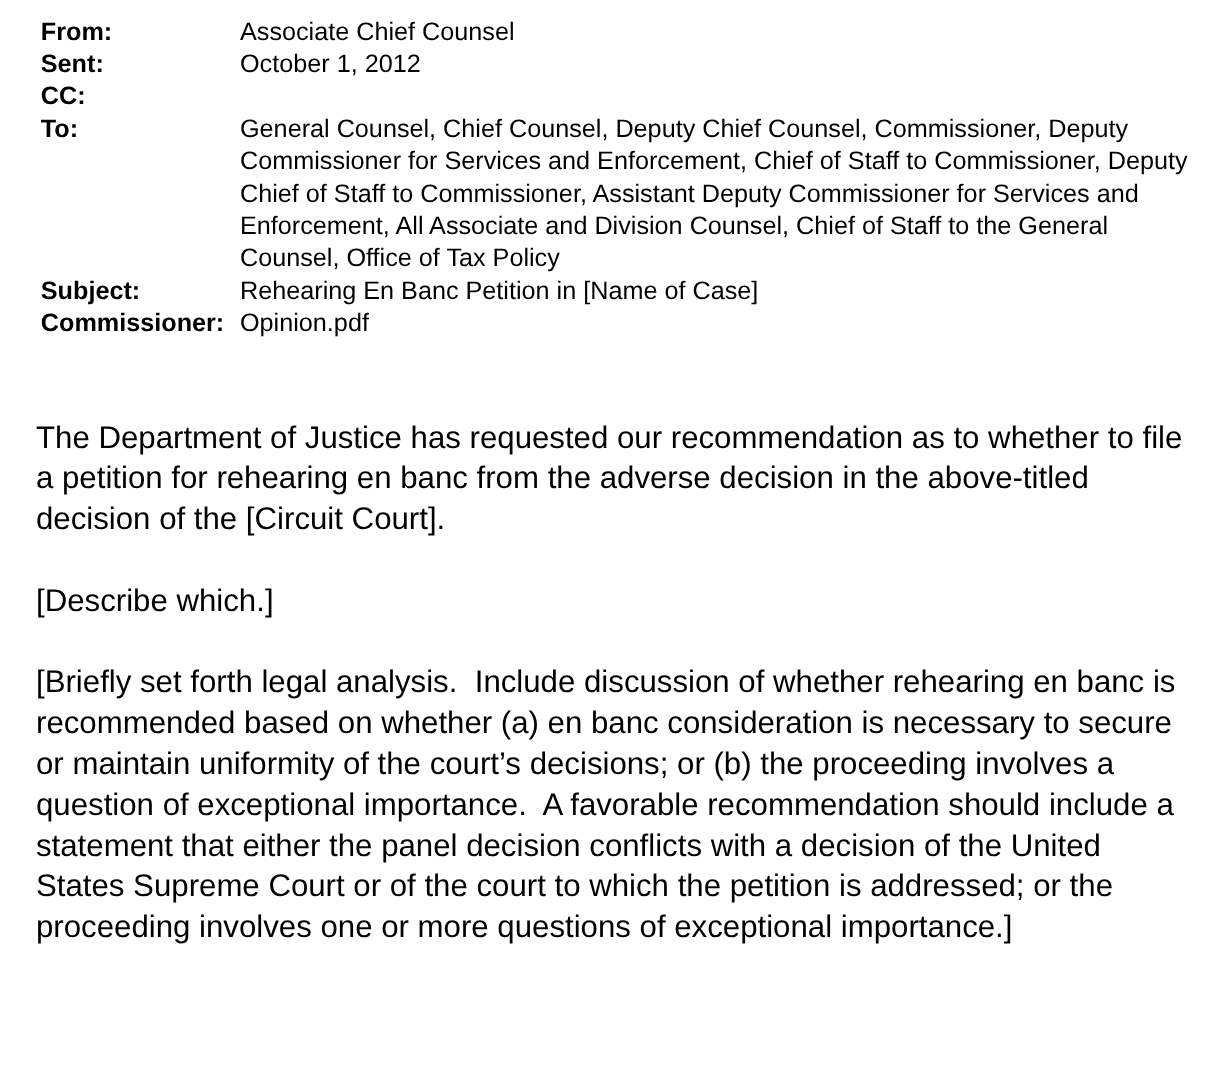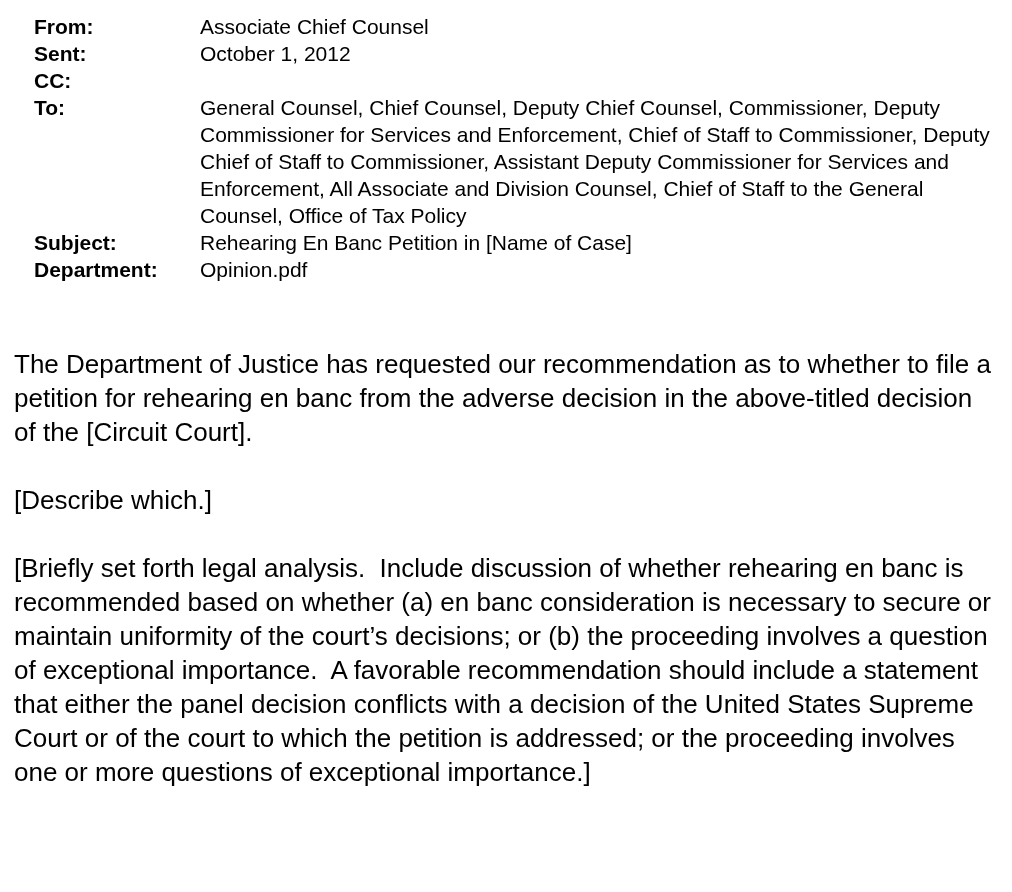--- a/index.html
+++ b/index.html
@@ -37,21 +37,21 @@
     flex: 1 1 auto;
     white-space: pre-wrap;
   }
   
   .body-text {
     margin-top: 64px;
     font-size: 26px;
     line-height: 34px;
   }
   .body-text p {
-    margin: 0 0 34px 0;
+    margin: 0 0 34px 16px;
     white-space: pre-wrap;
   }
   .body-text p.closing {
     font-weight: bold;
     margin-bottom: 0;
   }
 </style>
 </head>
 <body>
 
@@ -78,21 +78,21 @@
       <div class="header-label">To:</div>
       <div class="header-value">General Counsel, Chief Counsel, Deputy Chief Counsel, Commissioner, Deputy Commissioner for Services and Enforcement, Chief of Staff to Commissioner, Deputy Chief of Staff to Commissioner, Assistant Deputy Commissioner for Services and Enforcement, All Associate and Division Counsel, Chief of Staff to the General Counsel, Office of Tax Policy</div>
     </div>
 
     <div class="header-row">
       <div class="header-label">Subject:</div>
       <div class="header-value">Rehearing En Banc Petition in [Name of Case]</div>
     </div>
 
     <div class="header-row">
-      <div class="header-label">Department:</div>
+      <div class="header-label">Commissioner:</div>
       <div class="header-value">Opinion.pdf</div>
     </div>
 
   </div>
 
   <div class="body-text">
     <p>The Department of Justice has requested our recommendation as to whether to file a petition for rehearing en banc from the adverse decision in the above-titled decision of the [Circuit Court].</p>
     <p>[Describe which.]</p>
     <p>[Briefly set forth legal analysis.  Include discussion of whether rehearing en banc is recommended based on whether (a) en banc consideration is necessary to secure or maintain uniformity of the court’s decisions; or (b) the proceeding involves a question of exceptional importance.  A favorable recommendation should include a statement that either the panel decision conflicts with a decision of the United States Supreme Court or of the court to which the petition is addressed; or the proceeding involves one or more questions of exceptional importance.]</p>
   </div>

